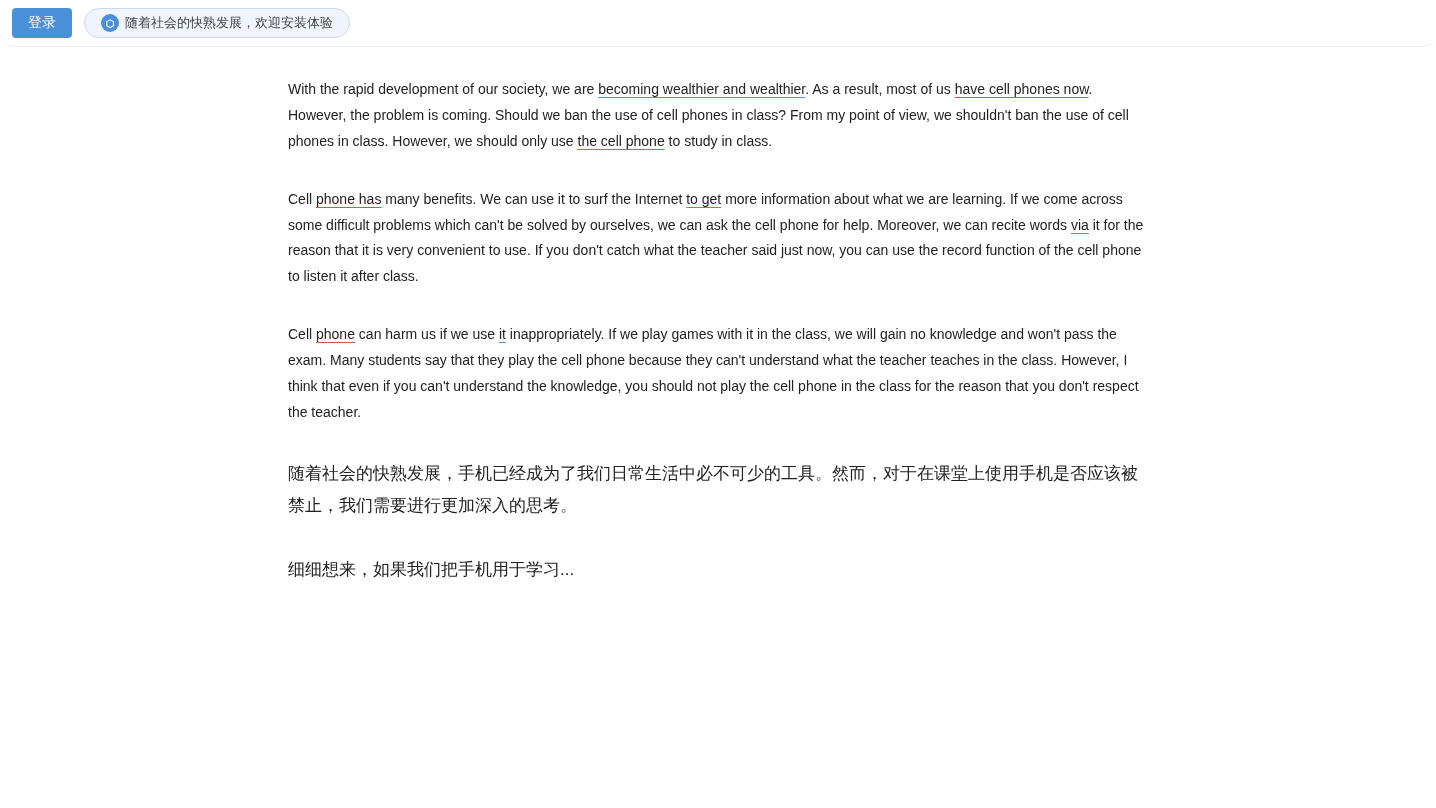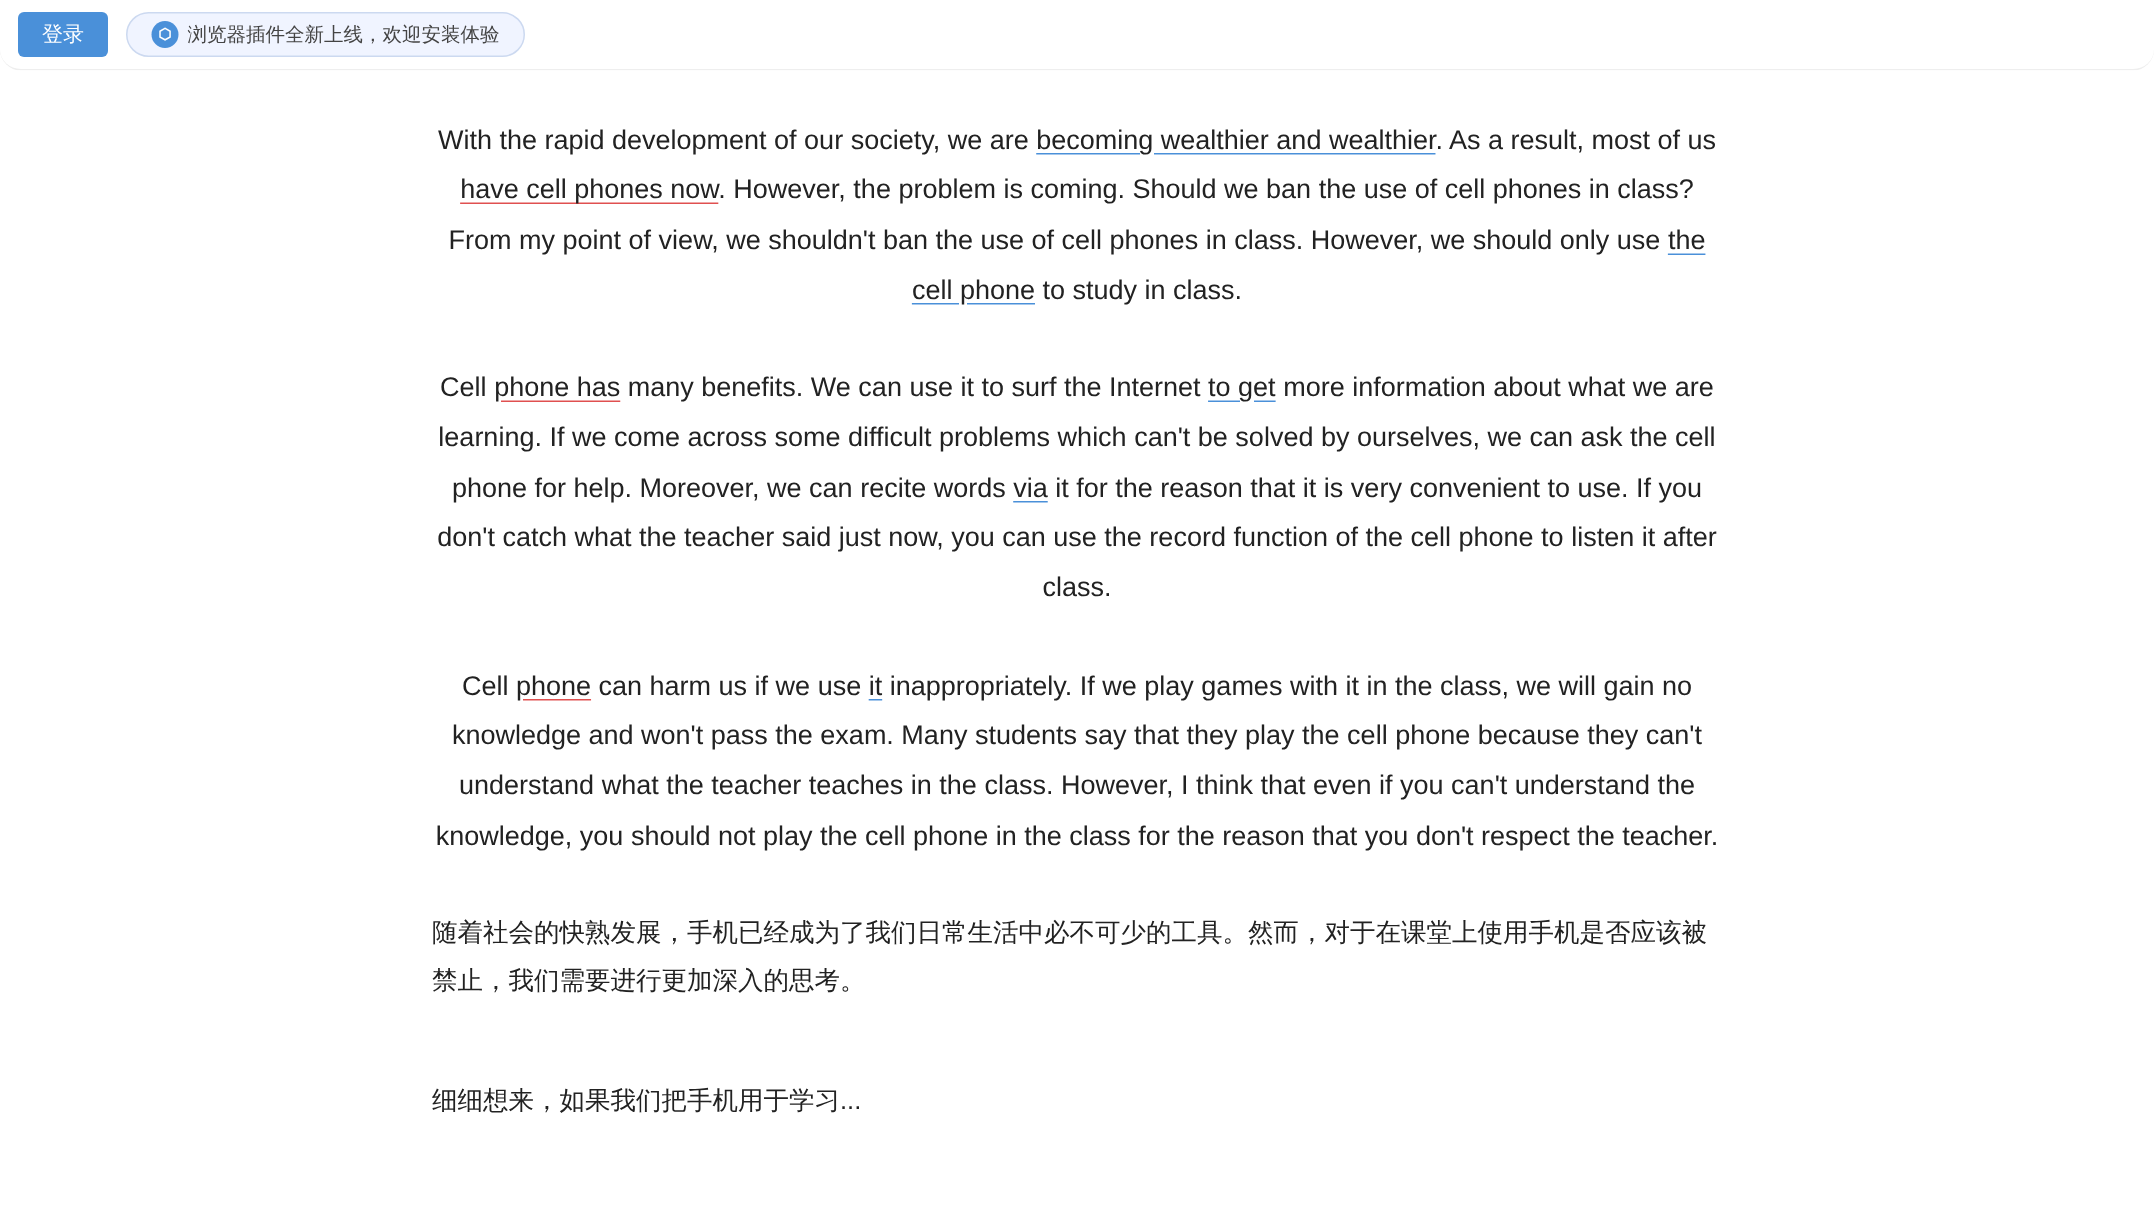--- a/index.html
+++ b/index.html
@@ -64,55 +64,54 @@
 
     
     .content {
       max-width: 900px;
       margin: 0 auto;
       padding: 30px 20px 40px 20px;
     }
 
     .paragraph {
       margin-bottom: 32px;
-      font-size: 18px;
+      font-size: 14px;
       line-height: 1.85;
       color: #222;
-      text-align: center;
     }
 
     
     .underline-blue {
       text-decoration: underline;
       text-decoration-color: #4a90d9;
       text-underline-offset: 3px;
     }
 
     .underline-red {
       text-decoration: underline;
       text-decoration-color: #e05050;
       text-underline-offset: 3px;
     }
 
     
     .chinese-text {
       font-size: 17px;
       line-height: 1.9;
       color: #222;
-      margin-bottom: 48px;
+      margin-bottom: 32px;
     }
   </style>
 </head>
 <body>
 
 <div class="topbar">
   <button class="login-btn">登录</button>
   <div class="plugin-banner">
     <span class="plugin-icon">⬡</span>
-    <span>浏览器插件全新上线，欢迎安装体验</span>
+    <span>随着社会的快熟发展，欢迎安装体验</span>
   </div>
 </div>
 
 <div class="content">
 
   <p class="paragraph">
     <span>With the rapid development of our society, we are </span><span class="underline-blue">becoming wealthier and wealthier</span><span>. As a result, most of us </span><span class="underline-red">have cell phones now</span><span>. However, the problem is coming. Should we ban the use of cell phones in class? From my point of view, we shouldn't ban the use of cell phones in class. However, we should only use </span><span class="underline-blue">the cell phone</span><span> to study in class.</span>
   </p>
 
   <p class="paragraph">

